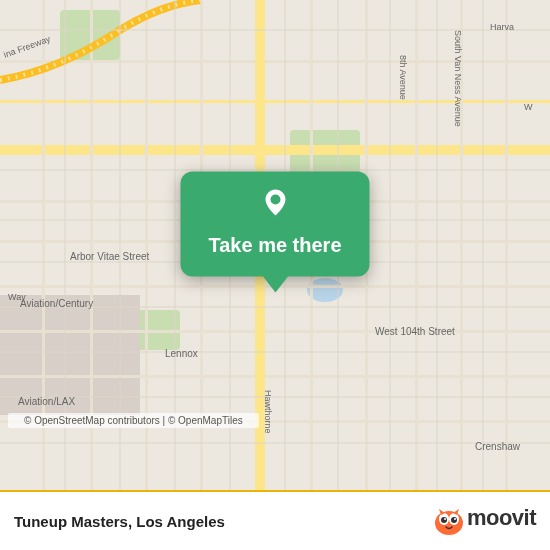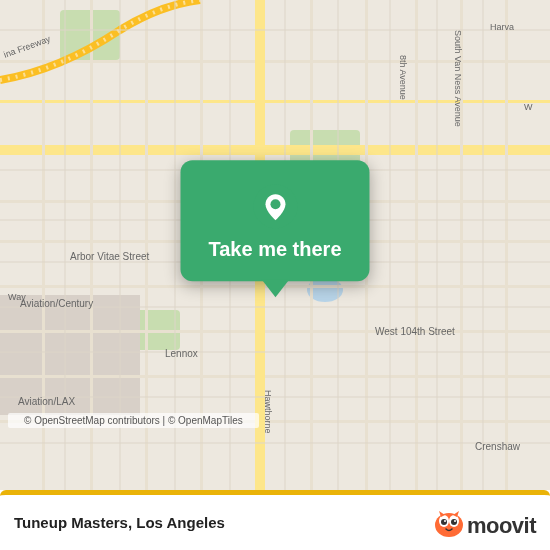--- a/index.html
+++ b/index.html
@@ -21,21 +21,21 @@
     }
 
     
     #popup-card {
       position: absolute;
       left: 50%;
       top: 50%;
       transform: translate(-50%, -70%);
       background: #3aaa6e;
       border-radius: 12px;
-      padding: 24px 28px 20px;
+      padding: 8px 28px 20px;
       display: flex;
       flex-direction: column;
       align-items: center;
       box-shadow: 0 4px 16px rgba(0,0,0,0.3);
       cursor: pointer;
       z-index: 10;
       min-width: 180px;
     }
 
     #popup-card .pin-icon {
@@ -65,37 +65,36 @@
 
     
     #bottom-bar {
       width: 550px;
       height: 60px;
       background: white;
       display: flex;
       align-items: center;
       justify-content: space-between;
       padding: 0 14px;
-      border-top: 5px solid #eab308;
+      border-top: 2px solid #eab308;
       position: absolute;
       bottom: 0;
       left: 0;
-      border-radius: 6px;
     }
 
     #bottom-bar .location-name {
       font-size: 15px;
       font-weight: 600;
       color: #222;
     }
 
     
     #moovit-logo {
       display: flex;
-      align-items: flex-end;
+      align-items: flex-start;
       gap: 2px;
     }
 
     .moovit-icon {
       width: 32px;
       height: 32px;
     }
 
     .moovit-text {
       font-size: 22px;

